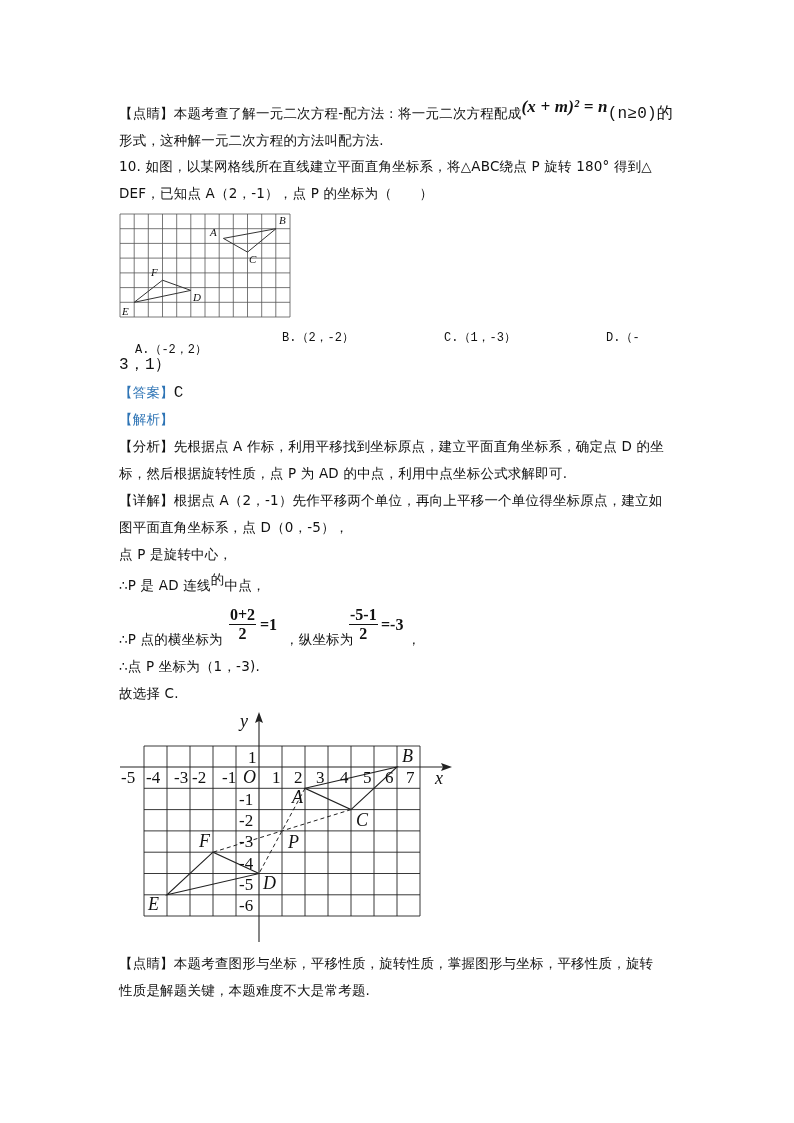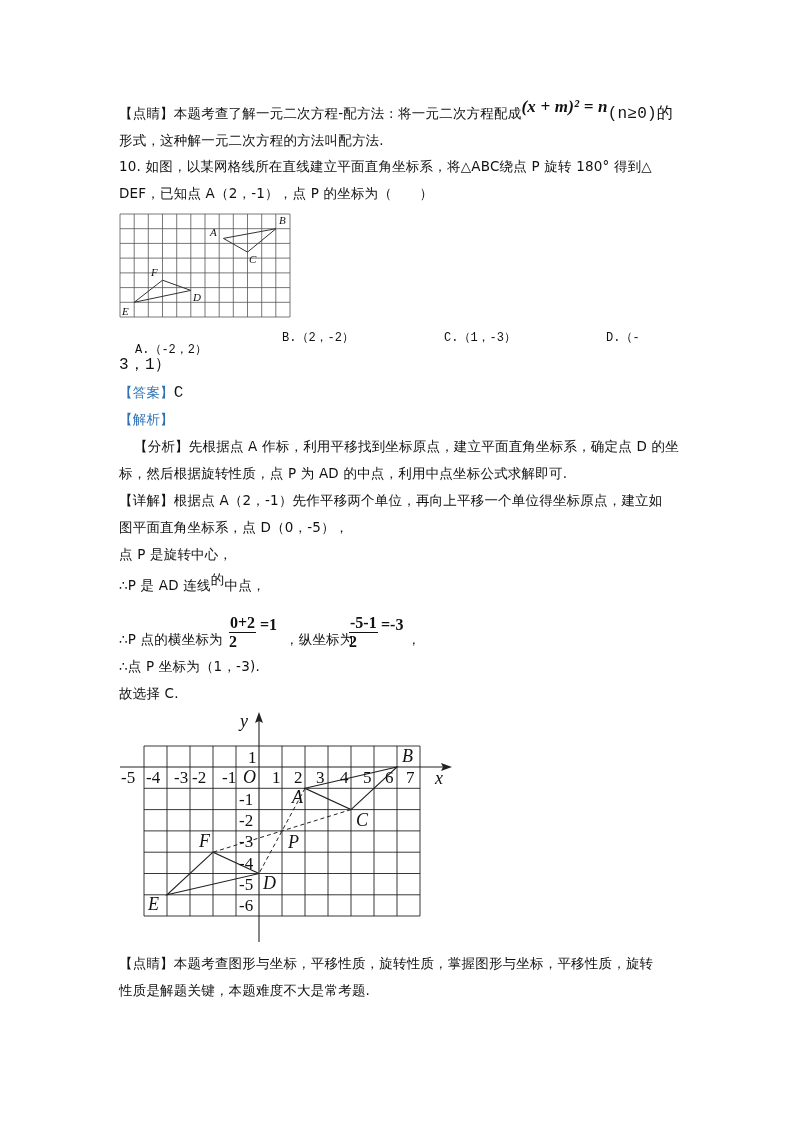--- a/index.html
+++ b/index.html
@@ -3,21 +3,21 @@
 <meta charset="utf-8">
 <style>
   html, body { margin: 0; padding: 0; background: #ffffff; }
   body { width: 794px; height: 1123px; position: relative; overflow: hidden;
          font-family: "DejaVu Sans", "Liberation Sans", sans-serif; color: #111; }
   .line { position: absolute; left: 119px; font-size: 13.5px; line-height: 18px; white-space: nowrap; letter-spacing: 0.2px; }
   .mono { font-family: "Liberation Mono", "DejaVu Sans Mono", monospace; font-size: 16px; }
   .tag { font-weight: normal; }
   .blue { color: #2e74b5; }
   .math-bold { font-family: "Liberation Serif", "DejaVu Serif", serif; font-weight: bold; font-style: italic; font-size: 17px; }
-  .frac { display: inline-block; position: absolute; text-align: left; font-family: "Liberation Serif", "DejaVu Serif", serif; font-weight: bold; font-size: 16px; margin-top: 8px; }
+  .frac { display: inline-block; position: absolute; text-align: center; font-family: "Liberation Serif", "DejaVu Serif", serif; font-weight: bold; font-size: 16px; }
   .frac .num { display: block; border-bottom: 1.2px solid #111; padding: 0 1px; line-height: 18px; }
   .frac .den { display: block; line-height: 18px; }
   .frac-eq { position: absolute; font-family: "Liberation Serif", "DejaVu Serif", serif; font-weight: bold; font-size: 16px; }
   .opts { position: absolute; top: 329px; left: 119px; width: 560px; font-size: 12px; }
   .opt { position: absolute; white-space: nowrap; }
   svg text { font-family: "Liberation Serif", "DejaVu Serif", serif; }
 </style>
 </head>
 <body>
 
@@ -76,21 +76,21 @@
   <div class="opt" style="left:325px;"><span>C.</span><span>（1，-3）</span></div>
   <div class="opt" style="left:487px;"><span>D.</span><span>（-</span></div>
 </div>
 <div class="line mono" style="top:356px;">3，1）</div>
 
 <div class="line" style="top:383px;">
   <span class="blue">【答案】</span><span class="mono">C</span>
 </div>
 <div class="line blue" style="top:410px;">【解析】</div>
 
-<div class="line" style="top:437px;margin-left:15px;">
+<div class="line" style="top:437px;">
   <span>【分析】</span><span>先根据点 A 作标，利用平移找到坐标原点，建立平面直角坐标系，确定点 D 的坐</span>
 </div>
 <div class="line" style="top:464px;">标，然后根据旋转性质，点 P 为 AD 的中点，利用中点坐标公式求解即可.</div>
 
 <div class="line" style="top:491px;">
   <span>【详解】</span><span>根据点 A（2，-1）先作平移两个单位，再向上平移一个单位得坐标原点，建立如</span>
 </div>
 <div class="line" style="top:518px;">图平面直角坐标系，点 D（0，-5），</div>
 <div class="line" style="top:545px;">点 P 是旋转中心，</div>
 <div class="line" style="top:576px;">

